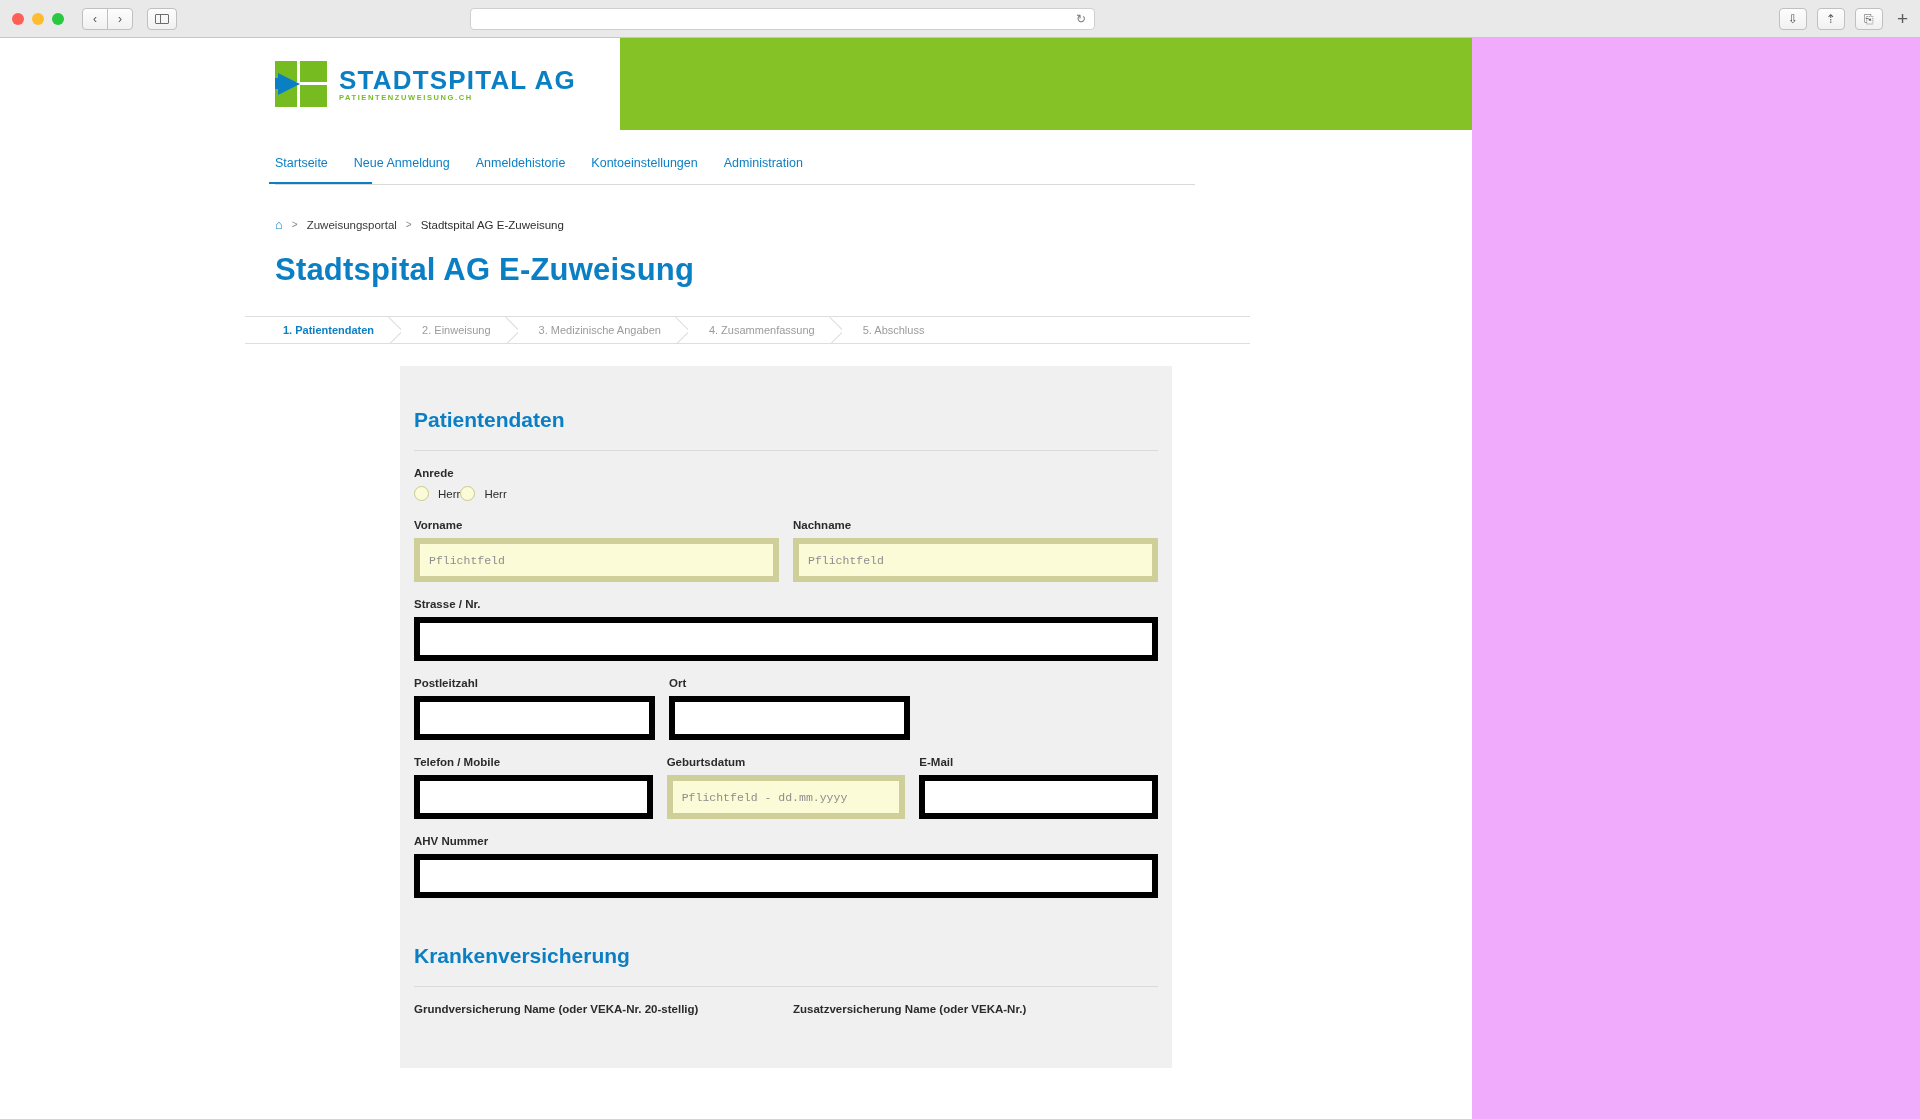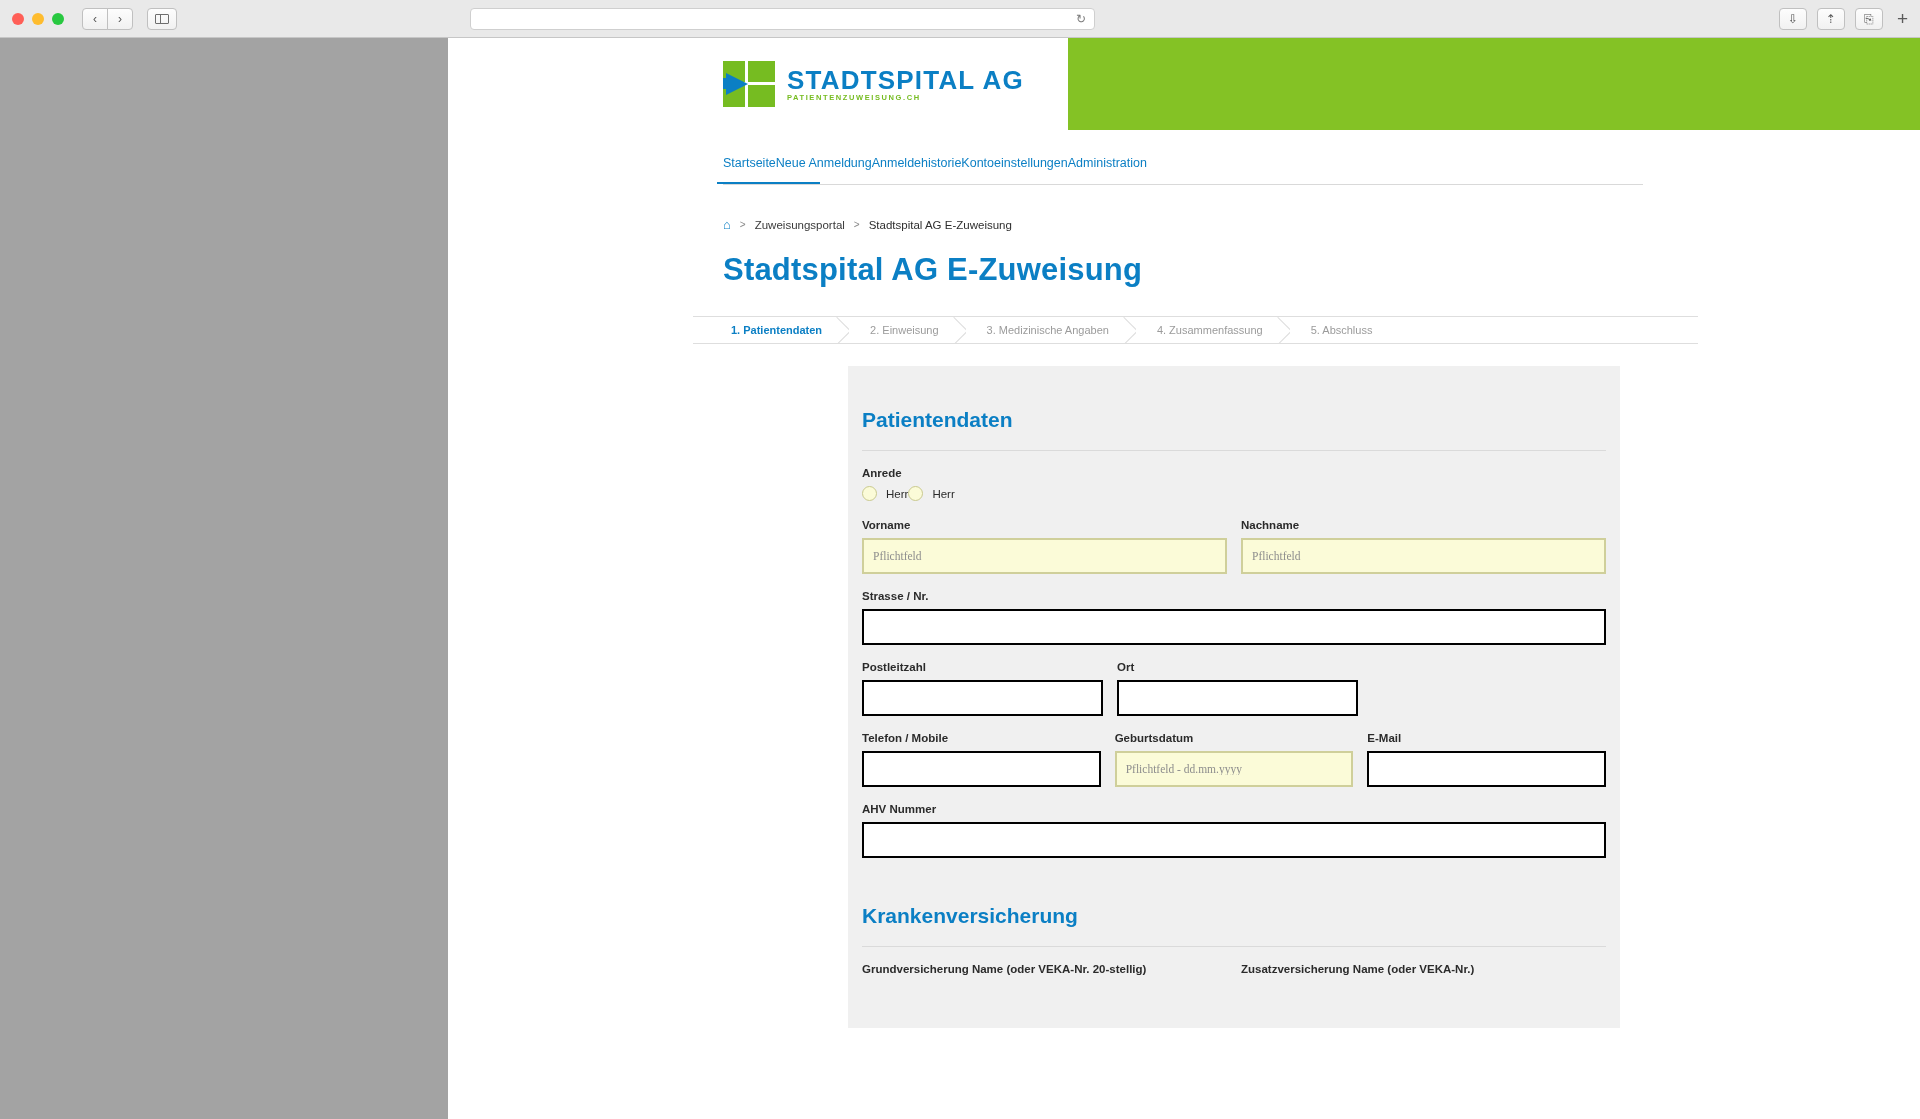--- a/index.html
+++ b/index.html
@@ -72,23 +72,23 @@
     background: linear-gradient(#fdfdfd,#f1f1f1);
     border-radius: 4px;
     display: flex; align-items: center; justify-content: center;
     color: #555; font-size: 12px;
   }
   .plus { color: #5a5a5a; font-size: 19px; line-height: 1; padding-left: 4px; }
 
   
   .viewport {
     flex: 1;
-    background: #a3a3a3;
+    background: #f0abfc;
     display: flex;
-    justify-content: flex-end;
+    justify-content: flex-start;
     overflow: hidden;
   }
   .page {
     width: 1472px;
     background: #ffffff;
     position: relative;
   }
 
   
   .site-header { height: 92px; display: flex; background: #ffffff; }
@@ -114,21 +114,21 @@
   }
   .logo-sub {
     font-size: 7.5px; color: #76bc21; letter-spacing: 1.6px;
     margin-top: 0; font-weight: bold;
   }
   .header-green { flex: 1; background: #84c225; }
 
   
   .nav-wrap { padding-left: 275px; padding-top: 26px; }
   .nav {
-    display: flex; 
+    display: flex; gap: 26px;
     font-size: 12.5px;
     padding-bottom: 14px;
   }
   .nav a { color: #0b7fc4; text-decoration: none; }
   .nav a.active { position: relative; }
   .nav a.active::after {
     content: ""; position: absolute; left: -6px; right: -44px; bottom: -14px;
     height: 2px; background: #0b7fc4;
   }
   .nav-rule { margin-left: 275px; width: 920px; height: 1px; background: #d9d9d9; }
@@ -210,27 +210,27 @@
 
   .row { display: flex; gap: 14px; margin-bottom: 16px; }
   .col { display: flex; flex-direction: column; }
   .c-half { width: 366px; }
   .c-full { width: 746px; }
   .c-third { width: 241px; }
   .c-ahv { width: 746px; }
 
   input.fld {
     height: 28px;
-    border: 2px solid #000000;
+    border: 6px solid #000000;
     background: #ffffff;
     font-size: 11.5px;
     color: #333;
     padding: 16px 9px;
     outline: none;
-    font-family: Liberation Serif, serif;
+    font-family: Liberation Mono, monospace;
   }
   input.fld::placeholder { color: #8d8d8d; }
   input.fld.req { background: #fbfbd8; border-color: #cfcf9a; }
 
   .spacer20 { height: 22px; }
   h2.sec2 { margin-top: 8px; }
 </style>
 </head>
 <body>
 

